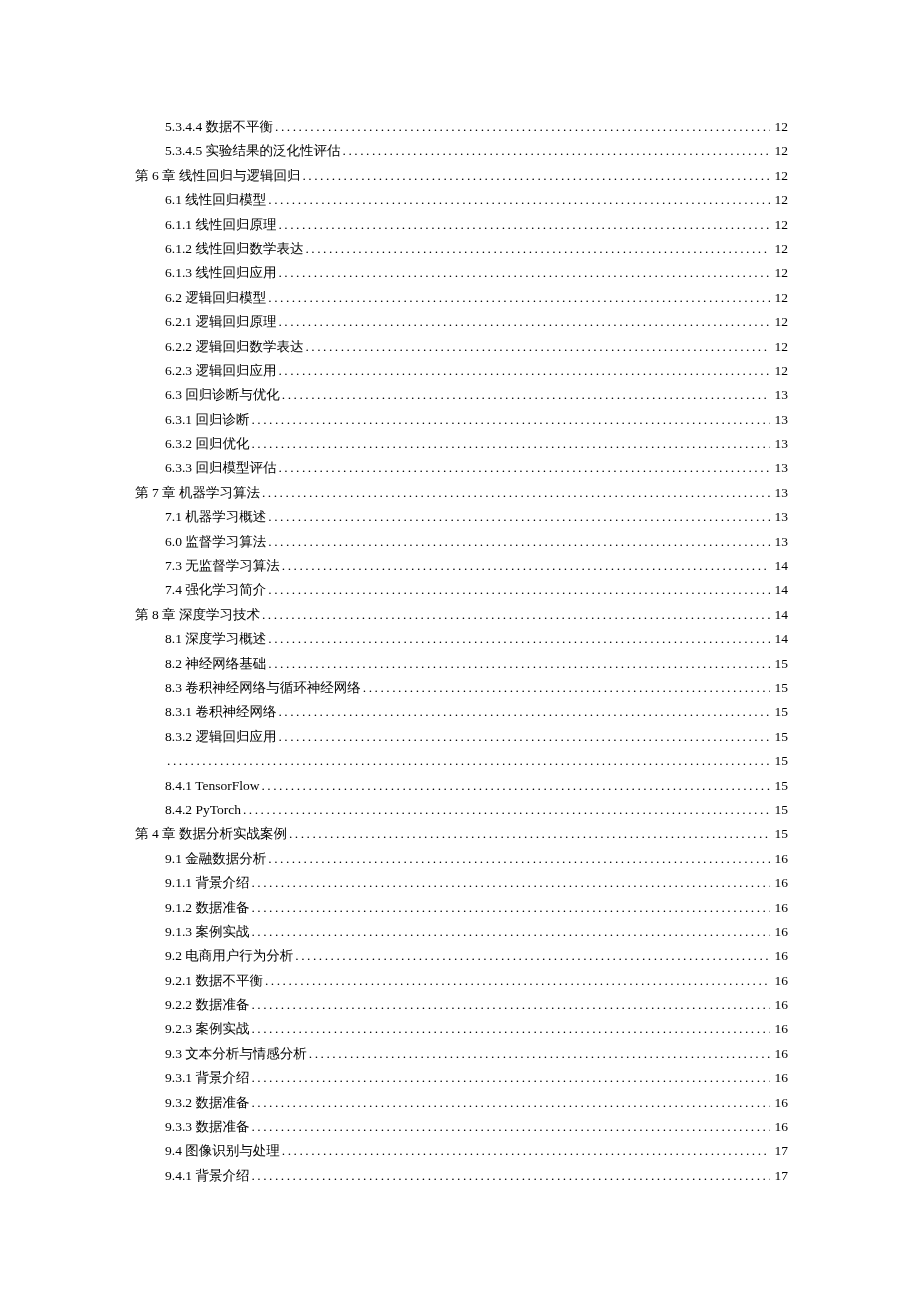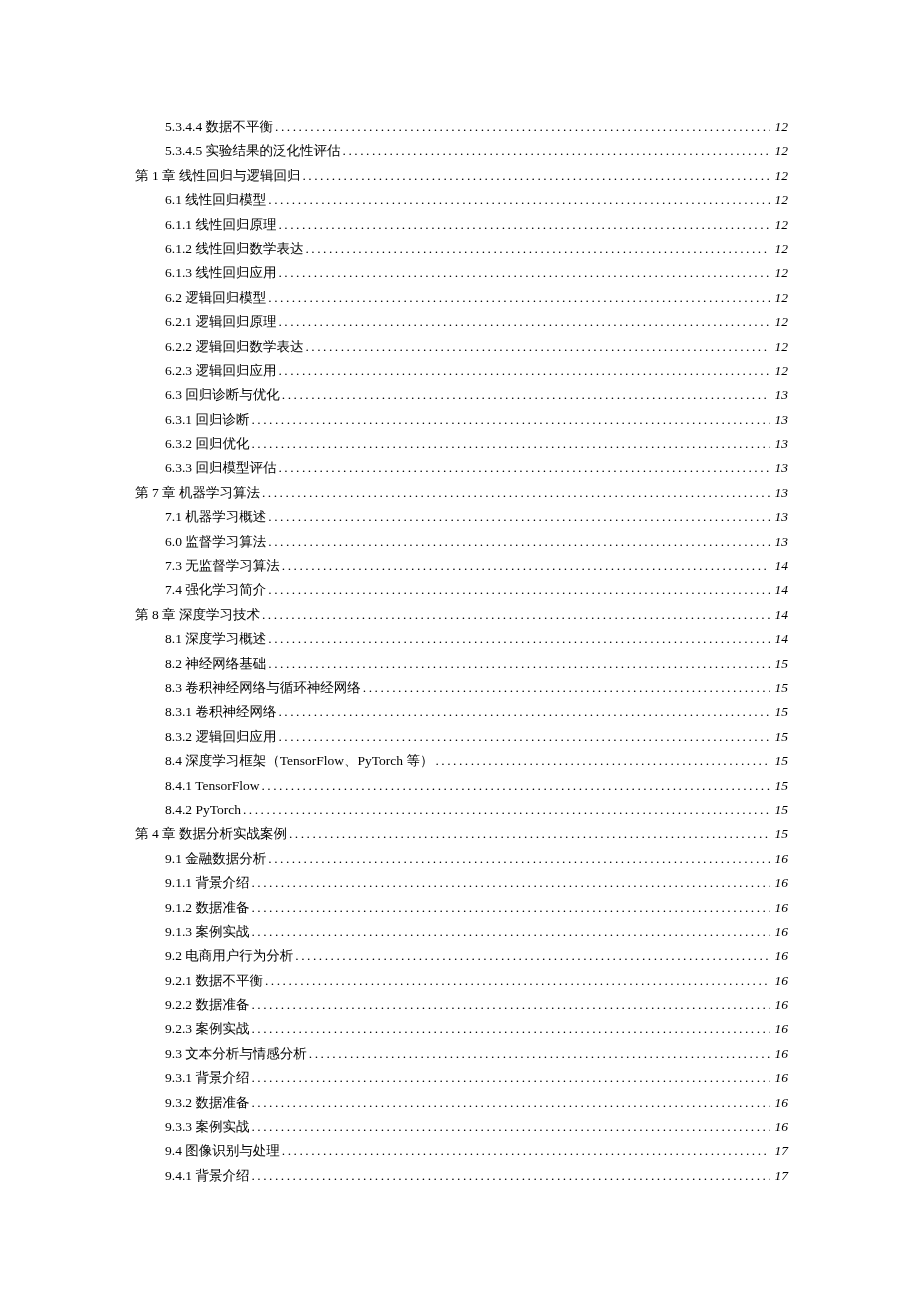--- a/index.html
+++ b/index.html
@@ -43,40 +43,39 @@
     color: #000;
     padding: 0 2px;
   }
   .toc-leader::after {
     content: "..................................................................................................................................................................................................................";
   }
   .toc-page {
     flex: 0 0 auto;
     text-align: right;
     min-width: 18px;
-    font-style: italic;
   }
 </style>
 </head>
 <body>
 
 <div class="page">
   <div class="toc" id="toc-container">
       <div class="toc-row indent1">
         <span class="toc-label">5.3.4.4 数据不平衡</span>
         <span class="toc-leader"></span>
         <span class="toc-page">12</span>
       </div>
       <div class="toc-row indent1">
         <span class="toc-label">5.3.4.5 实验结果的泛化性评估</span>
         <span class="toc-leader"></span>
         <span class="toc-page">12</span>
       </div>
       <div class="toc-row indent0">
-        <span class="toc-label">第 1 章 线性回归与逻辑回归</span>
+        <span class="toc-label">第 6 章 线性回归与逻辑回归</span>
         <span class="toc-leader"></span>
         <span class="toc-page">12</span>
       </div>
       <div class="toc-row indent1">
         <span class="toc-label">6.1 线性回归模型</span>
         <span class="toc-leader"></span>
         <span class="toc-page">12</span>
       </div>
       <div class="toc-row indent1">
         <span class="toc-label">6.1.1 线性回归原理</span>
@@ -182,21 +181,20 @@
         <span class="toc-label">8.3.1 卷积神经网络</span>
         <span class="toc-leader"></span>
         <span class="toc-page">15</span>
       </div>
       <div class="toc-row indent1">
         <span class="toc-label">8.3.2 逻辑回归应用</span>
         <span class="toc-leader"></span>
         <span class="toc-page">15</span>
       </div>
       <div class="toc-row indent1">
-        <span class="toc-label">8.4 深度学习框架（TensorFlow、PyTorch 等）</span>
         <span class="toc-leader"></span>
         <span class="toc-page">15</span>
       </div>
       <div class="toc-row indent1">
         <span class="toc-label">8.4.1 TensorFlow</span>
         <span class="toc-leader"></span>
         <span class="toc-page">15</span>
       </div>
       <div class="toc-row indent1">
         <span class="toc-label">8.4.2 PyTorch</span>
@@ -257,21 +255,21 @@
         <span class="toc-label">9.3.1 背景介绍</span>
         <span class="toc-leader"></span>
         <span class="toc-page">16</span>
       </div>
       <div class="toc-row indent1">
         <span class="toc-label">9.3.2 数据准备</span>
         <span class="toc-leader"></span>
         <span class="toc-page">16</span>
       </div>
       <div class="toc-row indent1">
-        <span class="toc-label">9.3.3 案例实战</span>
+        <span class="toc-label">9.3.3 数据准备</span>
         <span class="toc-leader"></span>
         <span class="toc-page">16</span>
       </div>
       <div class="toc-row indent1">
         <span class="toc-label">9.4 图像识别与处理</span>
         <span class="toc-leader"></span>
         <span class="toc-page">17</span>
       </div>
       <div class="toc-row indent1">
         <span class="toc-label">9.4.1 背景介绍</span>

